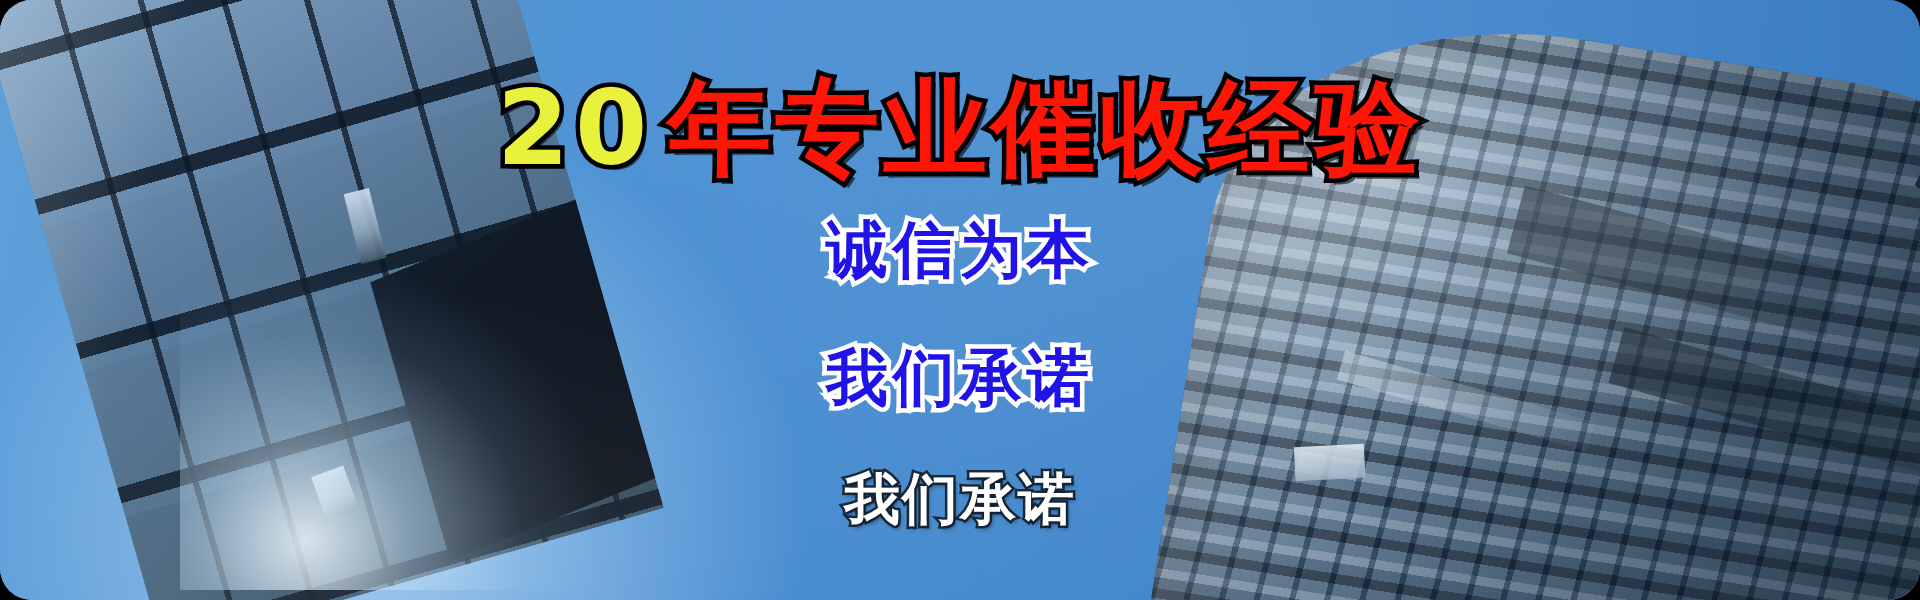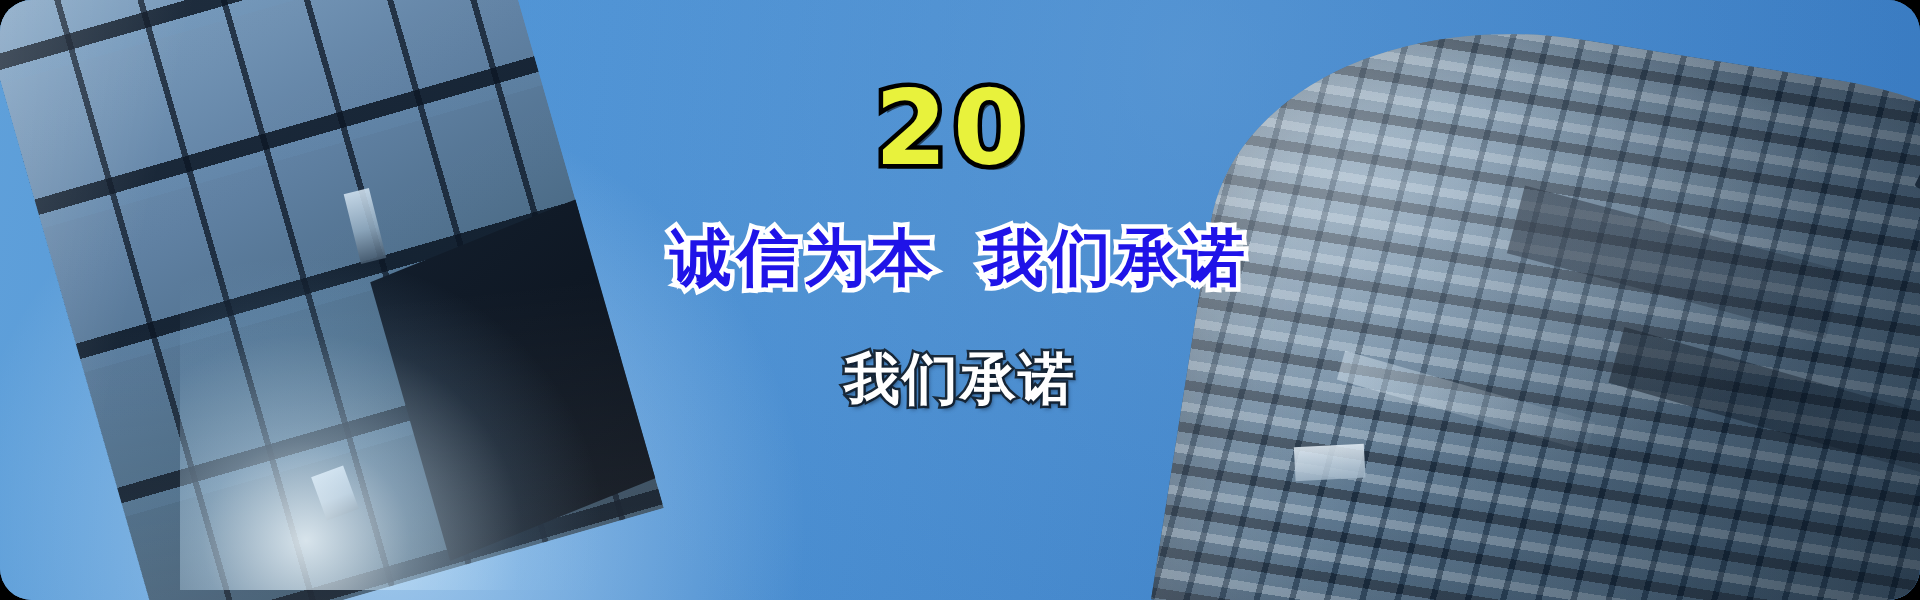--- a/index.html
+++ b/index.html
@@ -211,25 +211,26 @@
     font-weight:bold;
     color:#ff1408;
     -webkit-text-stroke:9px #000;
     paint-order:stroke fill;
     letter-spacing:4px;
     text-shadow:5px 6px 0 rgba(0,0,0,.6);
   }
 
   
   .slogan{
-    margin-top:36px;
+    margin-top:28px;
     display:flex;
     gap:44px;
     align-items:baseline;
     white-space:nowrap;
+    flex-direction:column;
   }
   .slogan span{
     font-family:"DejaVu Sans","Liberation Sans",sans-serif;
     font-size:62px;
     font-weight:bold;
     color:#1f13e8;
     -webkit-text-stroke:9px #ffffff;
     paint-order:stroke fill;
     letter-spacing:5px;
   }
@@ -279,20 +280,21 @@
     <div class="lt1"></div>
     <div class="panel"></div>
     <div class="antenna"></div>
     <div class="shade"></div>
   </div>
 
   <div class="content">
 
     <div class="headline">
       <span class="hl-num">20</span>
+      <span class="hl-text">年专业催收经验</span>
     </div>
 
     <div class="slogan">
       <span>诚信为本</span>
       <span>我们承诺</span>
     </div>
 
     <div class="promise">
       <span>我们承诺</span>
     </div>

